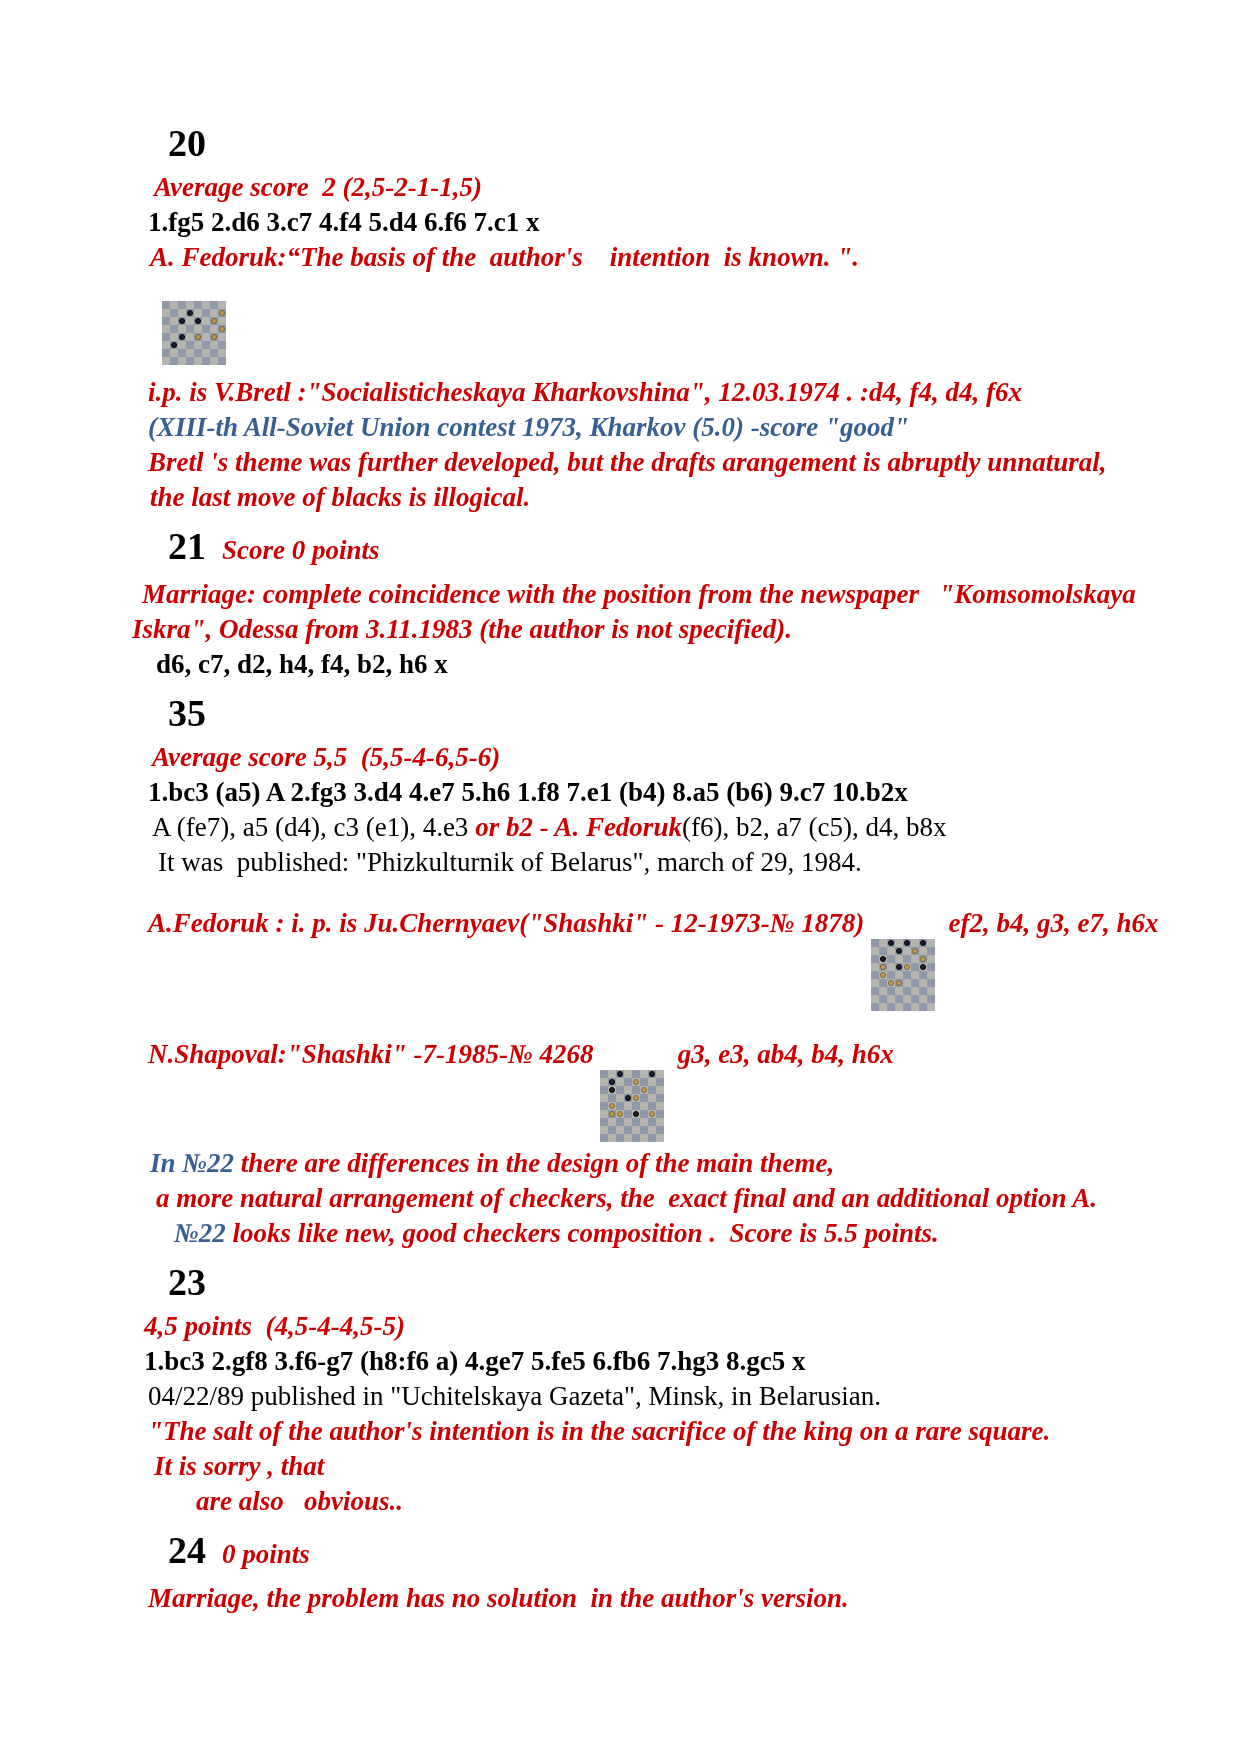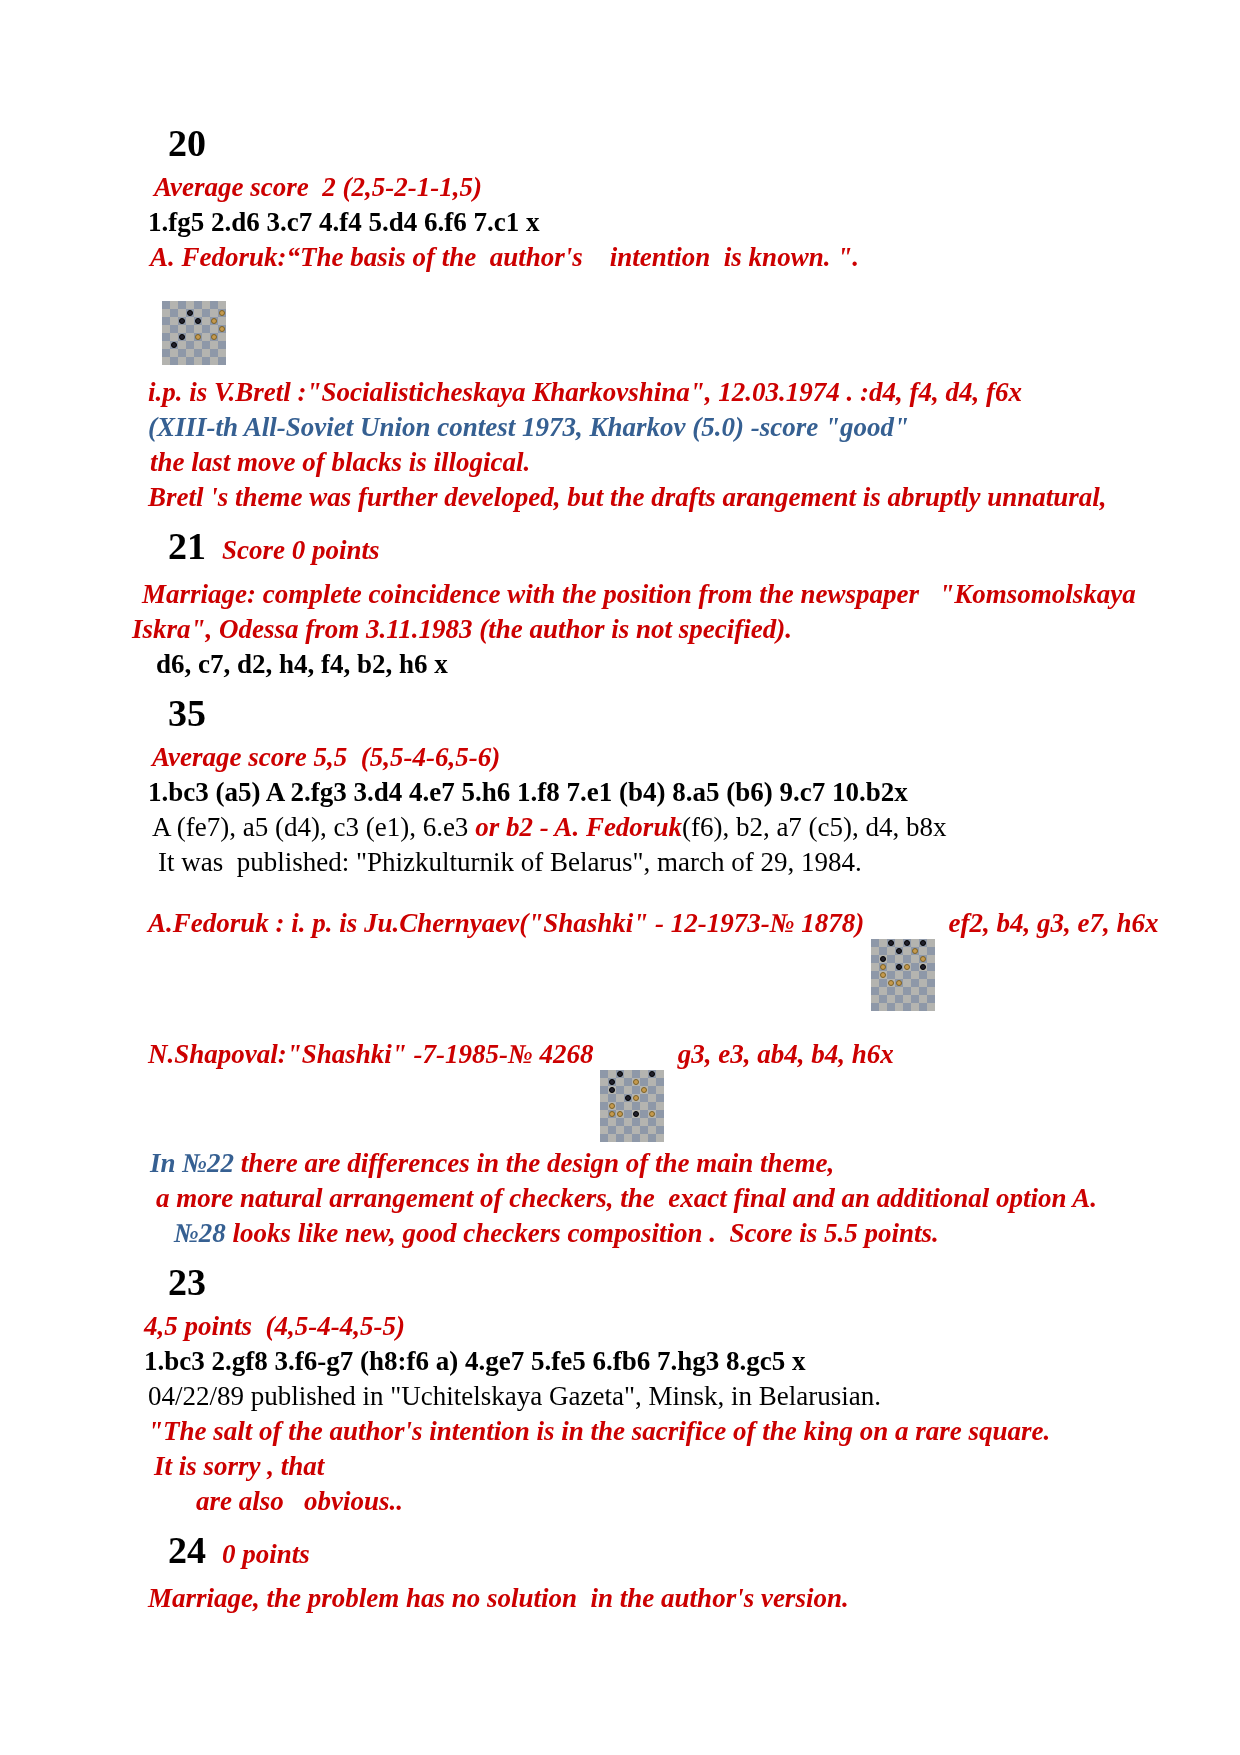--- a/index.html
+++ b/index.html
@@ -126,36 +126,36 @@
           <span class="piece" style="left: 17px; top: 33px; width: 6px; height: 6px; background: rgb(32, 32, 44); border: 1px solid rgb(0, 0, 0);"></span>
           <span class="piece" style="left: 9px; top: 41px; width: 6px; height: 6px; background: rgb(32, 32, 44); border: 1px solid rgb(0, 0, 0);"></span>
           <span class="piece" style="left: 57px; top: 9px; width: 6px; height: 6px; background: rgb(197, 154, 78); border: 1px solid rgb(125, 98, 38);"></span>
           <span class="piece" style="left: 49px; top: 17px; width: 6px; height: 6px; background: rgb(197, 154, 78); border: 1px solid rgb(125, 98, 38);"></span>
           <span class="piece" style="left: 57px; top: 25px; width: 6px; height: 6px; background: rgb(197, 154, 78); border: 1px solid rgb(125, 98, 38);"></span>
           <span class="piece" style="left: 33px; top: 33px; width: 6px; height: 6px; background: rgb(197, 154, 78); border: 1px solid rgb(125, 98, 38);"></span>
           <span class="piece" style="left: 49px; top: 33px; width: 6px; height: 6px; background: rgb(197, 154, 78); border: 1px solid rgb(125, 98, 38);"></span>
         </span></div>
       <div class="line"><span class="t-red">i.p. is V.Bretl :"Socialisticheskaya Kharkovshina", 12.03.1974 . :d4, f4, d4, f6x</span></div>
       <div class="line"><span class="t-blue">(XIII-th All-Soviet Union contest 1973, Kharkov (5.0) -score "good"</span></div>
+      <div class="line"><span class="t-red">Bretl 's theme was further developed, but the drafts arangement is abruptly unnatural,</span></div>
       <div class="line" style="margin-left: 2px;"><span class="t-red">the last move of blacks is illogical.</span></div>
-      <div class="line"><span class="t-red">Bretl 's theme was further developed, but the drafts arangement is abruptly unnatural,</span></div>
       <div class="heading"><span>21</span><span class="head-label t-red">Score 0 points</span></div>
       <div class="line" style="margin-left: -6px;"><span class="t-red">Marriage: complete coincidence with the position from the newspaper   "Komsomolskaya</span></div>
       <div class="line" style="margin-left: -16px;"><span class="t-red">Iskra", Odessa from 3.11.1983 (the author is not specified).</span></div>
       <div class="line" style="margin-left: 8px;"><span class="t-bold">d6, c7, d2, h4, f4, b2, h6 x</span></div>
       <div class="heading"><span>35</span></div>
       <div class="line" style="margin-left: 4px;"><span class="t-red">Average score 5,5  (5,5-4-6,5-6)</span></div>
       <div class="line"><span class="t-bold">1.bc3 (a5) A 2.fg3 3.d4 4.e7 5.h6 1.f8 7.e1 (b4) 8.a5 (b6) 9.c7 10.b2x</span></div>
-      <div class="line" style="margin-left: 4px;"><span class="t-plain">A (fe7), a5 (d4), c3 (e1), 6.e3 </span><span class="t-red">or b2 - A. Fedoruk</span><span class="t-plain">(f6), b2, a7 (c5), d4, b8x</span></div>
+      <div class="line" style="margin-left: 4px;"><span class="t-plain">A (fe7), a5 (d4), c3 (e1), 4.e3 </span><span class="t-red">or b2 - A. Fedoruk</span><span class="t-plain">(f6), b2, a7 (c5), d4, b8x</span></div>
       <div class="line" style="margin-left: 10px;"><span class="t-plain">It was  published: "Phizkulturnik of Belarus", march of 29, 1984.</span></div>
       <div class="line board-line"><span class="t-red">A.Fedoruk : i. p. is Ju.Chernyaev("Shashki" - 12-1973-№ 1878) </span><span class="board" style="grid-template-columns: repeat(8, 8px);"><i style="width: 8px; height: 8px; background: rgb(142, 152, 168);"></i><i style="width: 8px; height: 8px; background: rgb(180, 180, 176);"></i><i style="width: 8px; height: 8px; background: rgb(142, 152, 168);"></i><i style="width: 8px; height: 8px; background: rgb(180, 180, 176);"></i><i style="width: 8px; height: 8px; background: rgb(142, 152, 168);"></i><i style="width: 8px; height: 8px; background: rgb(180, 180, 176);"></i><i style="width: 8px; height: 8px; background: rgb(142, 152, 168);"></i><i style="width: 8px; height: 8px; background: rgb(180, 180, 176);"></i><i style="width: 8px; height: 8px; background: rgb(180, 180, 176);"></i><i style="width: 8px; height: 8px; background: rgb(142, 152, 168);"></i><i style="width: 8px; height: 8px; background: rgb(180, 180, 176);"></i><i style="width: 8px; height: 8px; background: rgb(142, 152, 168);"></i><i style="width: 8px; height: 8px; background: rgb(180, 180, 176);"></i><i style="width: 8px; height: 8px; background: rgb(142, 152, 168);"></i><i style="width: 8px; height: 8px; background: rgb(180, 180, 176);"></i><i style="width: 8px; height: 8px; background: rgb(142, 152, 168);"></i><i style="width: 8px; height: 8px; background: rgb(142, 152, 168);"></i><i style="width: 8px; height: 8px; background: rgb(180, 180, 176);"></i><i style="width: 8px; height: 8px; background: rgb(142, 152, 168);"></i><i style="width: 8px; height: 8px; background: rgb(180, 180, 176);"></i><i style="width: 8px; height: 8px; background: rgb(142, 152, 168);"></i><i style="width: 8px; height: 8px; background: rgb(180, 180, 176);"></i><i style="width: 8px; height: 8px; background: rgb(142, 152, 168);"></i><i style="width: 8px; height: 8px; background: rgb(180, 180, 176);"></i><i style="width: 8px; height: 8px; background: rgb(180, 180, 176);"></i><i style="width: 8px; height: 8px; background: rgb(142, 152, 168);"></i><i style="width: 8px; height: 8px; background: rgb(180, 180, 176);"></i><i style="width: 8px; height: 8px; background: rgb(142, 152, 168);"></i><i style="width: 8px; height: 8px; background: rgb(180, 180, 176);"></i><i style="width: 8px; height: 8px; background: rgb(142, 152, 168);"></i><i style="width: 8px; height: 8px; background: rgb(180, 180, 176);"></i><i style="width: 8px; height: 8px; background: rgb(142, 152, 168);"></i><i style="width: 8px; height: 8px; background: rgb(142, 152, 168);"></i><i style="width: 8px; height: 8px; background: rgb(180, 180, 176);"></i><i style="width: 8px; height: 8px; background: rgb(142, 152, 168);"></i><i style="width: 8px; height: 8px; background: rgb(180, 180, 176);"></i><i style="width: 8px; height: 8px; background: rgb(142, 152, 168);"></i><i style="width: 8px; height: 8px; background: rgb(180, 180, 176);"></i><i style="width: 8px; height: 8px; background: rgb(142, 152, 168);"></i><i style="width: 8px; height: 8px; background: rgb(180, 180, 176);"></i><i style="width: 8px; height: 8px; background: rgb(180, 180, 176);"></i><i style="width: 8px; height: 8px; background: rgb(142, 152, 168);"></i><i style="width: 8px; height: 8px; background: rgb(180, 180, 176);"></i><i style="width: 8px; height: 8px; background: rgb(142, 152, 168);"></i><i style="width: 8px; height: 8px; background: rgb(180, 180, 176);"></i><i style="width: 8px; height: 8px; background: rgb(142, 152, 168);"></i><i style="width: 8px; height: 8px; background: rgb(180, 180, 176);"></i><i style="width: 8px; height: 8px; background: rgb(142, 152, 168);"></i><i style="width: 8px; height: 8px; background: rgb(142, 152, 168);"></i><i style="width: 8px; height: 8px; background: rgb(180, 180, 176);"></i><i style="width: 8px; height: 8px; background: rgb(142, 152, 168);"></i><i style="width: 8px; height: 8px; background: rgb(180, 180, 176);"></i><i style="width: 8px; height: 8px; background: rgb(142, 152, 168);"></i><i style="width: 8px; height: 8px; background: rgb(180, 180, 176);"></i><i style="width: 8px; height: 8px; background: rgb(142, 152, 168);"></i><i style="width: 8px; height: 8px; background: rgb(180, 180, 176);"></i><i style="width: 8px; height: 8px; background: rgb(180, 180, 176);"></i><i style="width: 8px; height: 8px; background: rgb(142, 152, 168);"></i><i style="width: 8px; height: 8px; background: rgb(180, 180, 176);"></i><i style="width: 8px; height: 8px; background: rgb(142, 152, 168);"></i><i style="width: 8px; height: 8px; background: rgb(180, 180, 176);"></i><i style="width: 8px; height: 8px; background: rgb(142, 152, 168);"></i><i style="width: 8px; height: 8px; background: rgb(180, 180, 176);"></i><i style="width: 8px; height: 8px; background: rgb(142, 152, 168);"></i><i style="width: 8px; height: 8px; background: rgb(142, 152, 168);"></i><i style="width: 8px; height: 8px; background: rgb(180, 180, 176);"></i><i style="width: 8px; height: 8px; background: rgb(142, 152, 168);"></i><i style="width: 8px; height: 8px; background: rgb(180, 180, 176);"></i><i style="width: 8px; height: 8px; background: rgb(142, 152, 168);"></i><i style="width: 8px; height: 8px; background: rgb(180, 180, 176);"></i><i style="width: 8px; height: 8px; background: rgb(142, 152, 168);"></i><i style="width: 8px; height: 8px; background: rgb(180, 180, 176);"></i><span class="piece" style="left: 17px; top: 1px; width: 6px; height: 6px; background: rgb(32, 32, 44); border: 1px solid rgb(0, 0, 0);"></span><span class="piece" style="left: 33px; top: 1px; width: 6px; height: 6px; background: rgb(32, 32, 44); border: 1px solid rgb(0, 0, 0);"></span><span class="piece" style="left: 49px; top: 1px; width: 6px; height: 6px; background: rgb(32, 32, 44); border: 1px solid rgb(0, 0, 0);"></span><span class="piece" style="left: 25px; top: 9px; width: 6px; height: 6px; background: rgb(32, 32, 44); border: 1px solid rgb(0, 0, 0);"></span><span class="piece" style="left: 9px; top: 17px; width: 6px; height: 6px; background: rgb(32, 32, 44); border: 1px solid rgb(0, 0, 0);"></span><span class="piece" style="left: 25px; top: 25px; width: 6px; height: 6px; background: rgb(32, 32, 44); border: 1px solid rgb(0, 0, 0);"></span><span class="piece" style="left: 49px; top: 25px; width: 6px; height: 6px; background: rgb(32, 32, 44); border: 1px solid rgb(0, 0, 0);"></span><span class="piece" style="left: 41px; top: 9px; width: 6px; height: 6px; background: rgb(197, 154, 78); border: 1px solid rgb(125, 98, 38);"></span><span class="piece" style="left: 49px; top: 17px; width: 6px; height: 6px; background: rgb(197, 154, 78); border: 1px solid rgb(125, 98, 38);"></span><span class="piece" style="left: 9px; top: 25px; width: 6px; height: 6px; background: rgb(197, 154, 78); border: 1px solid rgb(125, 98, 38);"></span><span class="piece" style="left: 33px; top: 25px; width: 6px; height: 6px; background: rgb(197, 154, 78); border: 1px solid rgb(125, 98, 38);"></span><span class="piece" style="left: 9px; top: 33px; width: 6px; height: 6px; background: rgb(197, 154, 78); border: 1px solid rgb(125, 98, 38);"></span><span class="piece" style="left: 17px; top: 41px; width: 6px; height: 6px; background: rgb(197, 154, 78); border: 1px solid rgb(125, 98, 38);"></span><span class="piece" style="left: 25px; top: 41px; width: 6px; height: 6px; background: rgb(197, 154, 78); border: 1px solid rgb(125, 98, 38);"></span></span><span class="t-red">  ef2, b4, g3, e7, h6x</span></div>
       <div class="line board-line"><span class="t-red">N.Shapoval:"Shashki" -7-1985-№ 4268 </span><span class="board" style="grid-template-columns: repeat(8, 8px);"><i style="width: 8px; height: 8px; background: rgb(142, 152, 168);"></i><i style="width: 8px; height: 8px; background: rgb(180, 180, 176);"></i><i style="width: 8px; height: 8px; background: rgb(142, 152, 168);"></i><i style="width: 8px; height: 8px; background: rgb(180, 180, 176);"></i><i style="width: 8px; height: 8px; background: rgb(142, 152, 168);"></i><i style="width: 8px; height: 8px; background: rgb(180, 180, 176);"></i><i style="width: 8px; height: 8px; background: rgb(142, 152, 168);"></i><i style="width: 8px; height: 8px; background: rgb(180, 180, 176);"></i><i style="width: 8px; height: 8px; background: rgb(180, 180, 176);"></i><i style="width: 8px; height: 8px; background: rgb(142, 152, 168);"></i><i style="width: 8px; height: 8px; background: rgb(180, 180, 176);"></i><i style="width: 8px; height: 8px; background: rgb(142, 152, 168);"></i><i style="width: 8px; height: 8px; background: rgb(180, 180, 176);"></i><i style="width: 8px; height: 8px; background: rgb(142, 152, 168);"></i><i style="width: 8px; height: 8px; background: rgb(180, 180, 176);"></i><i style="width: 8px; height: 8px; background: rgb(142, 152, 168);"></i><i style="width: 8px; height: 8px; background: rgb(142, 152, 168);"></i><i style="width: 8px; height: 8px; background: rgb(180, 180, 176);"></i><i style="width: 8px; height: 8px; background: rgb(142, 152, 168);"></i><i style="width: 8px; height: 8px; background: rgb(180, 180, 176);"></i><i style="width: 8px; height: 8px; background: rgb(142, 152, 168);"></i><i style="width: 8px; height: 8px; background: rgb(180, 180, 176);"></i><i style="width: 8px; height: 8px; background: rgb(142, 152, 168);"></i><i style="width: 8px; height: 8px; background: rgb(180, 180, 176);"></i><i style="width: 8px; height: 8px; background: rgb(180, 180, 176);"></i><i style="width: 8px; height: 8px; background: rgb(142, 152, 168);"></i><i style="width: 8px; height: 8px; background: rgb(180, 180, 176);"></i><i style="width: 8px; height: 8px; background: rgb(142, 152, 168);"></i><i style="width: 8px; height: 8px; background: rgb(180, 180, 176);"></i><i style="width: 8px; height: 8px; background: rgb(142, 152, 168);"></i><i style="width: 8px; height: 8px; background: rgb(180, 180, 176);"></i><i style="width: 8px; height: 8px; background: rgb(142, 152, 168);"></i><i style="width: 8px; height: 8px; background: rgb(142, 152, 168);"></i><i style="width: 8px; height: 8px; background: rgb(180, 180, 176);"></i><i style="width: 8px; height: 8px; background: rgb(142, 152, 168);"></i><i style="width: 8px; height: 8px; background: rgb(180, 180, 176);"></i><i style="width: 8px; height: 8px; background: rgb(142, 152, 168);"></i><i style="width: 8px; height: 8px; background: rgb(180, 180, 176);"></i><i style="width: 8px; height: 8px; background: rgb(142, 152, 168);"></i><i style="width: 8px; height: 8px; background: rgb(180, 180, 176);"></i><i style="width: 8px; height: 8px; background: rgb(180, 180, 176);"></i><i style="width: 8px; height: 8px; background: rgb(142, 152, 168);"></i><i style="width: 8px; height: 8px; background: rgb(180, 180, 176);"></i><i style="width: 8px; height: 8px; background: rgb(142, 152, 168);"></i><i style="width: 8px; height: 8px; background: rgb(180, 180, 176);"></i><i style="width: 8px; height: 8px; background: rgb(142, 152, 168);"></i><i style="width: 8px; height: 8px; background: rgb(180, 180, 176);"></i><i style="width: 8px; height: 8px; background: rgb(142, 152, 168);"></i><i style="width: 8px; height: 8px; background: rgb(142, 152, 168);"></i><i style="width: 8px; height: 8px; background: rgb(180, 180, 176);"></i><i style="width: 8px; height: 8px; background: rgb(142, 152, 168);"></i><i style="width: 8px; height: 8px; background: rgb(180, 180, 176);"></i><i style="width: 8px; height: 8px; background: rgb(142, 152, 168);"></i><i style="width: 8px; height: 8px; background: rgb(180, 180, 176);"></i><i style="width: 8px; height: 8px; background: rgb(142, 152, 168);"></i><i style="width: 8px; height: 8px; background: rgb(180, 180, 176);"></i><i style="width: 8px; height: 8px; background: rgb(180, 180, 176);"></i><i style="width: 8px; height: 8px; background: rgb(142, 152, 168);"></i><i style="width: 8px; height: 8px; background: rgb(180, 180, 176);"></i><i style="width: 8px; height: 8px; background: rgb(142, 152, 168);"></i><i style="width: 8px; height: 8px; background: rgb(180, 180, 176);"></i><i style="width: 8px; height: 8px; background: rgb(142, 152, 168);"></i><i style="width: 8px; height: 8px; background: rgb(180, 180, 176);"></i><i style="width: 8px; height: 8px; background: rgb(142, 152, 168);"></i><i style="width: 8px; height: 8px; background: rgb(142, 152, 168);"></i><i style="width: 8px; height: 8px; background: rgb(180, 180, 176);"></i><i style="width: 8px; height: 8px; background: rgb(142, 152, 168);"></i><i style="width: 8px; height: 8px; background: rgb(180, 180, 176);"></i><i style="width: 8px; height: 8px; background: rgb(142, 152, 168);"></i><i style="width: 8px; height: 8px; background: rgb(180, 180, 176);"></i><i style="width: 8px; height: 8px; background: rgb(142, 152, 168);"></i><i style="width: 8px; height: 8px; background: rgb(180, 180, 176);"></i><span class="piece" style="left: 17px; top: 1px; width: 6px; height: 6px; background: rgb(32, 32, 44); border: 1px solid rgb(0, 0, 0);"></span><span class="piece" style="left: 49px; top: 1px; width: 6px; height: 6px; background: rgb(32, 32, 44); border: 1px solid rgb(0, 0, 0);"></span><span class="piece" style="left: 9px; top: 9px; width: 6px; height: 6px; background: rgb(32, 32, 44); border: 1px solid rgb(0, 0, 0);"></span><span class="piece" style="left: 9px; top: 17px; width: 6px; height: 6px; background: rgb(32, 32, 44); border: 1px solid rgb(0, 0, 0);"></span><span class="piece" style="left: 25px; top: 25px; width: 6px; height: 6px; background: rgb(32, 32, 44); border: 1px solid rgb(0, 0, 0);"></span><span class="piece" style="left: 33px; top: 41px; width: 6px; height: 6px; background: rgb(32, 32, 44); border: 1px solid rgb(0, 0, 0);"></span><span class="piece" style="left: 33px; top: 9px; width: 6px; height: 6px; background: rgb(197, 154, 78); border: 1px solid rgb(125, 98, 38);"></span><span class="piece" style="left: 41px; top: 17px; width: 6px; height: 6px; background: rgb(197, 154, 78); border: 1px solid rgb(125, 98, 38);"></span><span class="piece" style="left: 33px; top: 25px; width: 6px; height: 6px; background: rgb(197, 154, 78); border: 1px solid rgb(125, 98, 38);"></span><span class="piece" style="left: 9px; top: 33px; width: 6px; height: 6px; background: rgb(197, 154, 78); border: 1px solid rgb(125, 98, 38);"></span><span class="piece" style="left: 9px; top: 41px; width: 6px; height: 6px; background: rgb(197, 154, 78); border: 1px solid rgb(125, 98, 38);"></span><span class="piece" style="left: 17px; top: 41px; width: 6px; height: 6px; background: rgb(197, 154, 78); border: 1px solid rgb(125, 98, 38);"></span><span class="piece" style="left: 49px; top: 41px; width: 6px; height: 6px; background: rgb(197, 154, 78); border: 1px solid rgb(125, 98, 38);"></span></span><span class="t-red">  g3, e3, ab4, b4, h6x</span></div>
       <div class="line" style="margin-left: 2px;"><span class="t-blue">In №22 </span><span class="t-red">there are differences in the design of the main theme,</span></div>
       <div class="line" style="margin-left: 8px;"><span class="t-red">a more natural arrangement of checkers, the  exact final and an additional option A.</span></div>
-      <div class="line" style="margin-left: 26px;"><span class="t-blue">№28 </span><span class="t-red">looks like new, good checkers composition .  Score is 5.5 points.</span></div>
+      <div class="line" style="margin-left: 26px;"><span class="t-blue">№22 </span><span class="t-red">looks like new, good checkers composition .  Score is 5.5 points.</span></div>
       <div class="heading"><span>23</span></div>
       <div class="line" style="margin-left: -4px;"><span class="t-red">4,5 points  (4,5-4-4,5-5)</span></div>
       <div class="line" style="margin-left: -4px;"><span class="t-bold">1.bc3 2.gf8 3.f6-g7 (h8:f6 a) 4.ge7 5.fe5 6.fb6 7.hg3 8.gc5 x</span></div>
       <div class="line"><span class="t-plain">04/22/89 published in "Uchitelskaya Gazeta", Minsk, in Belarusian.</span></div>
       <div class="line"><span class="t-red">"The salt of the author's intention is in the sacrifice of the king on a rare square.</span></div>
       <div class="line" style="margin-left: 6px;"><span class="t-red">It is sorry , that</span></div>
       <div class="line" style="margin-left: 48px;"><span class="t-red">are also   obvious..</span></div>
       <div class="heading"><span>24</span><span class="head-label t-red">0 points</span></div>
       <div class="line"><span class="t-red">Marriage, the problem has no solution  in the author's version.</span></div>
     </div>

